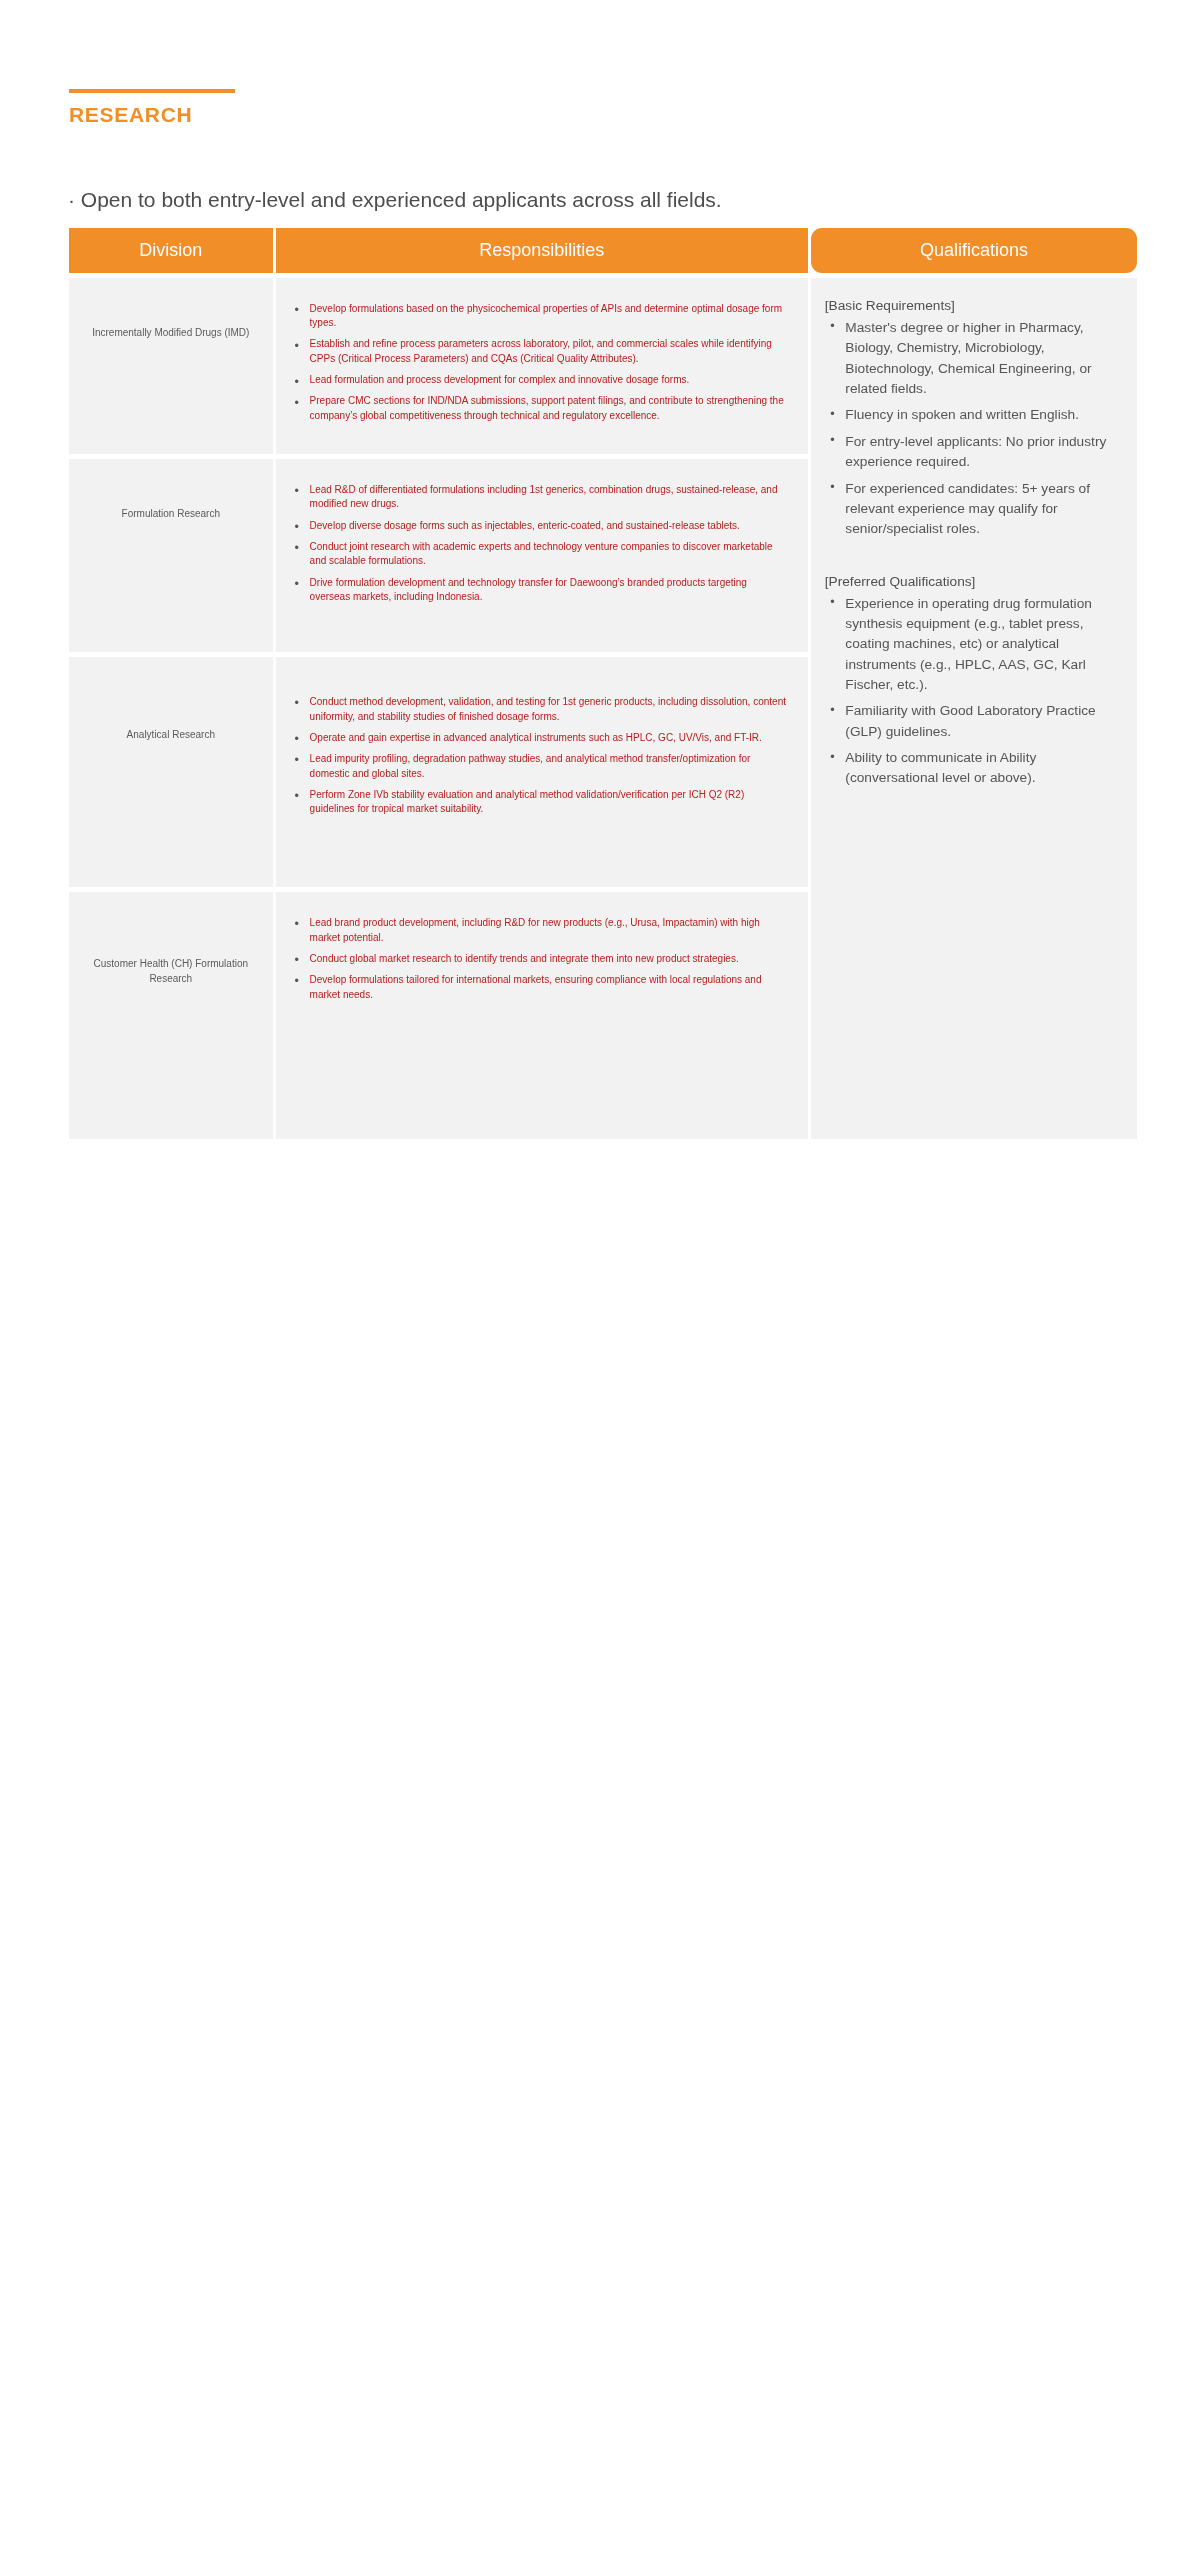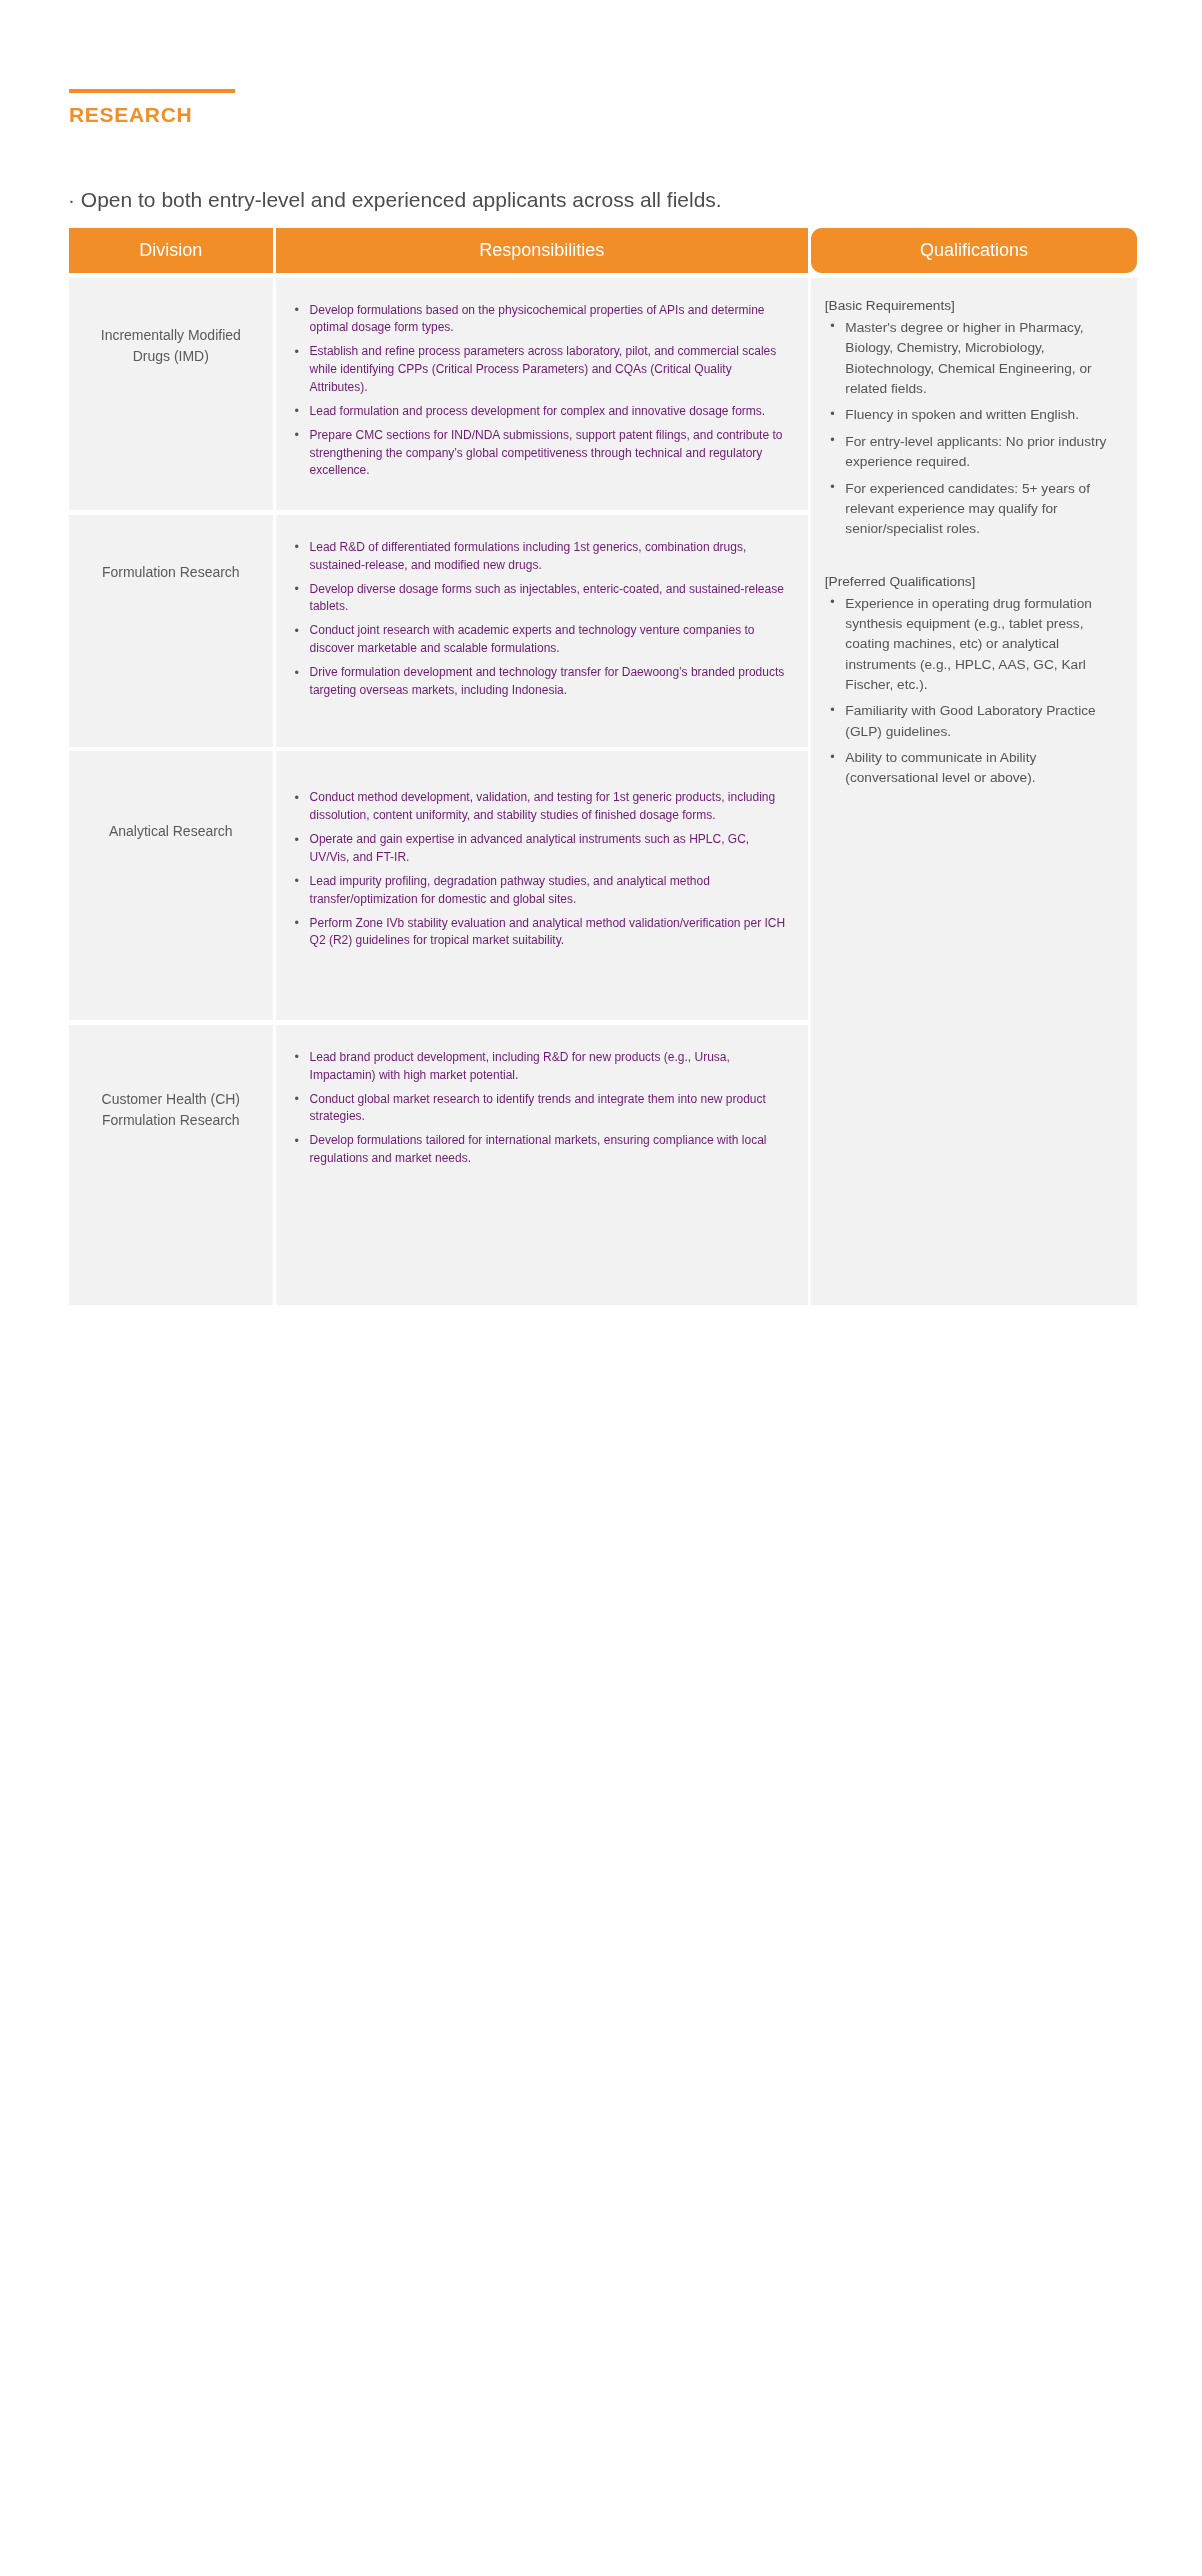--- a/index.html
+++ b/index.html
@@ -86,37 +86,37 @@
     background: #F2F2F2;
     border-right: 3.4px solid #ffffff;
   }
   .cell.last { border-right: none; }
 
   .col-division { width: 206px; }
   .col-resp     { width: 534px; }
   .col-qual     { width: 325px; }
 
   .division-name {
-    font-size: 14px;
+    font-size: 10px;
     color: #5a5a5a;
     text-align: center;
     line-height: 1.55;
     padding: 0 12.6px;
   }
 
   .resp-list {
     margin: 0;
     padding: 0 19.5px 0 34px;
     list-style: none;
   }
   .resp-list li {
     position: relative;
-    font-size: 12px;
+    font-size: 10px;
     line-height: 1.48;
-    color: #701a75;
+    color: #b91c1c;
     margin-bottom: 6.3px;
   }
   .resp-list li:last-child { margin-bottom: 0; }
   .resp-list li::before {
     content: "\2022";
     position: absolute;
     left: -15px;
     top: -0.6px;
     font-size: 12.6px;
     color: #555555;

